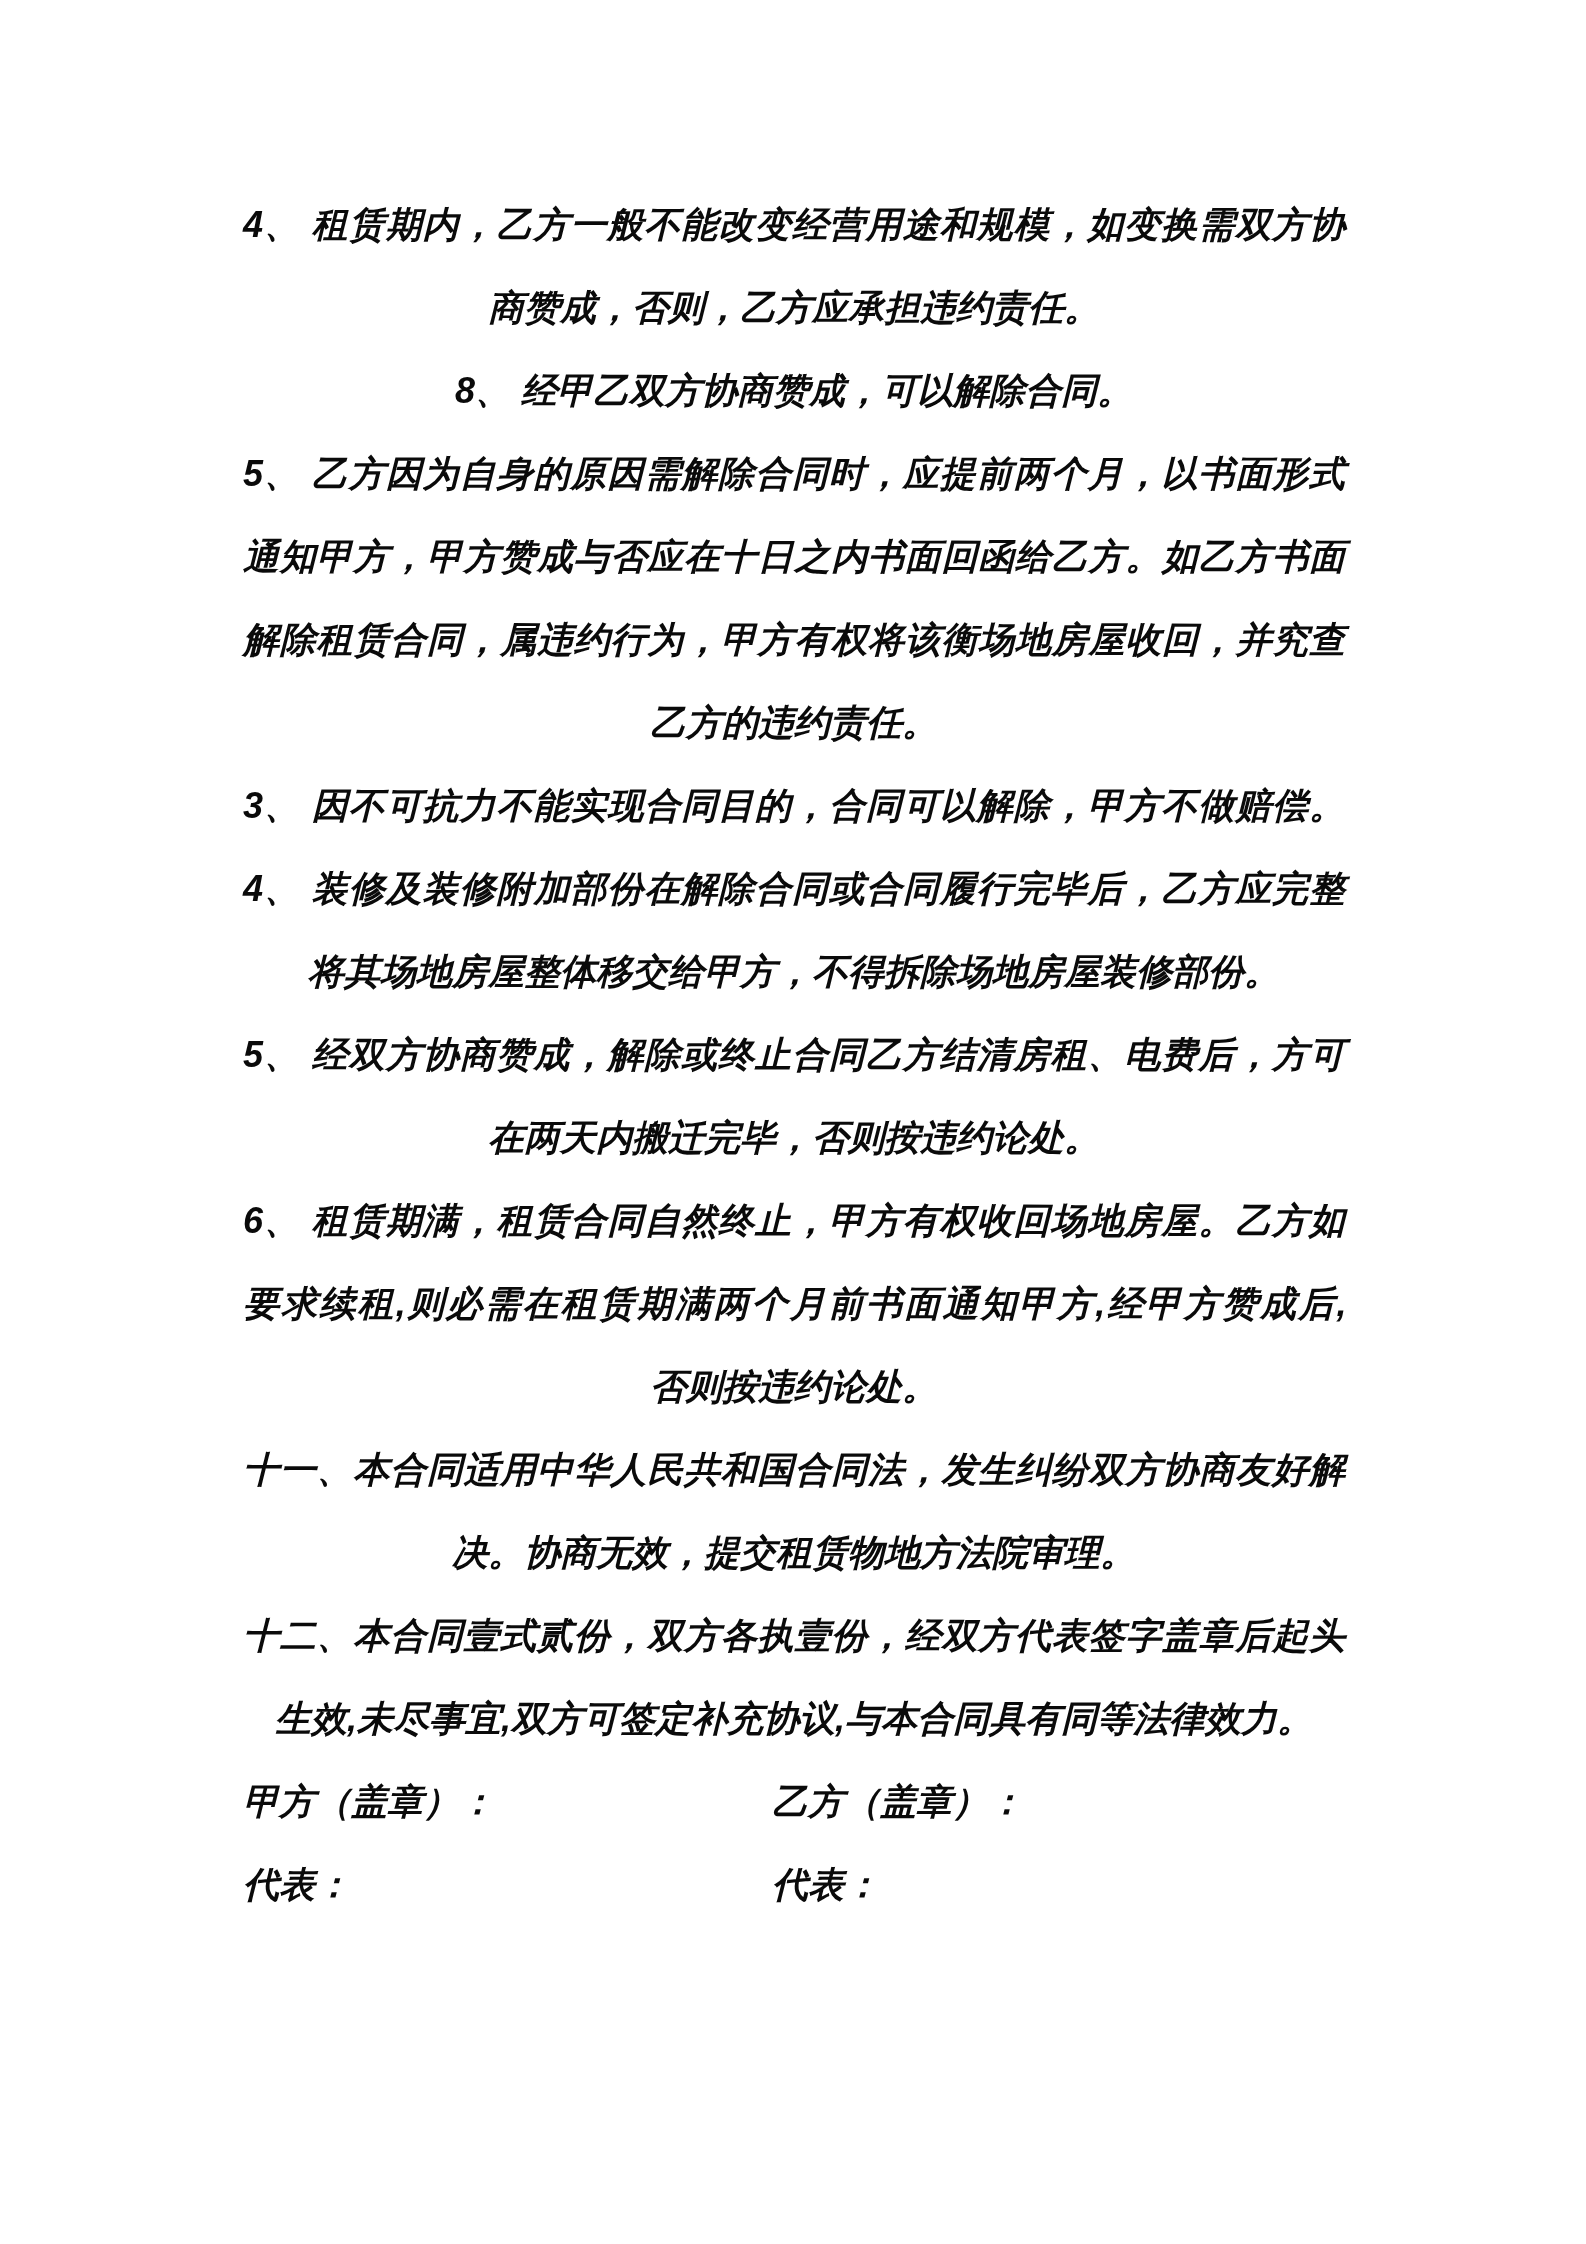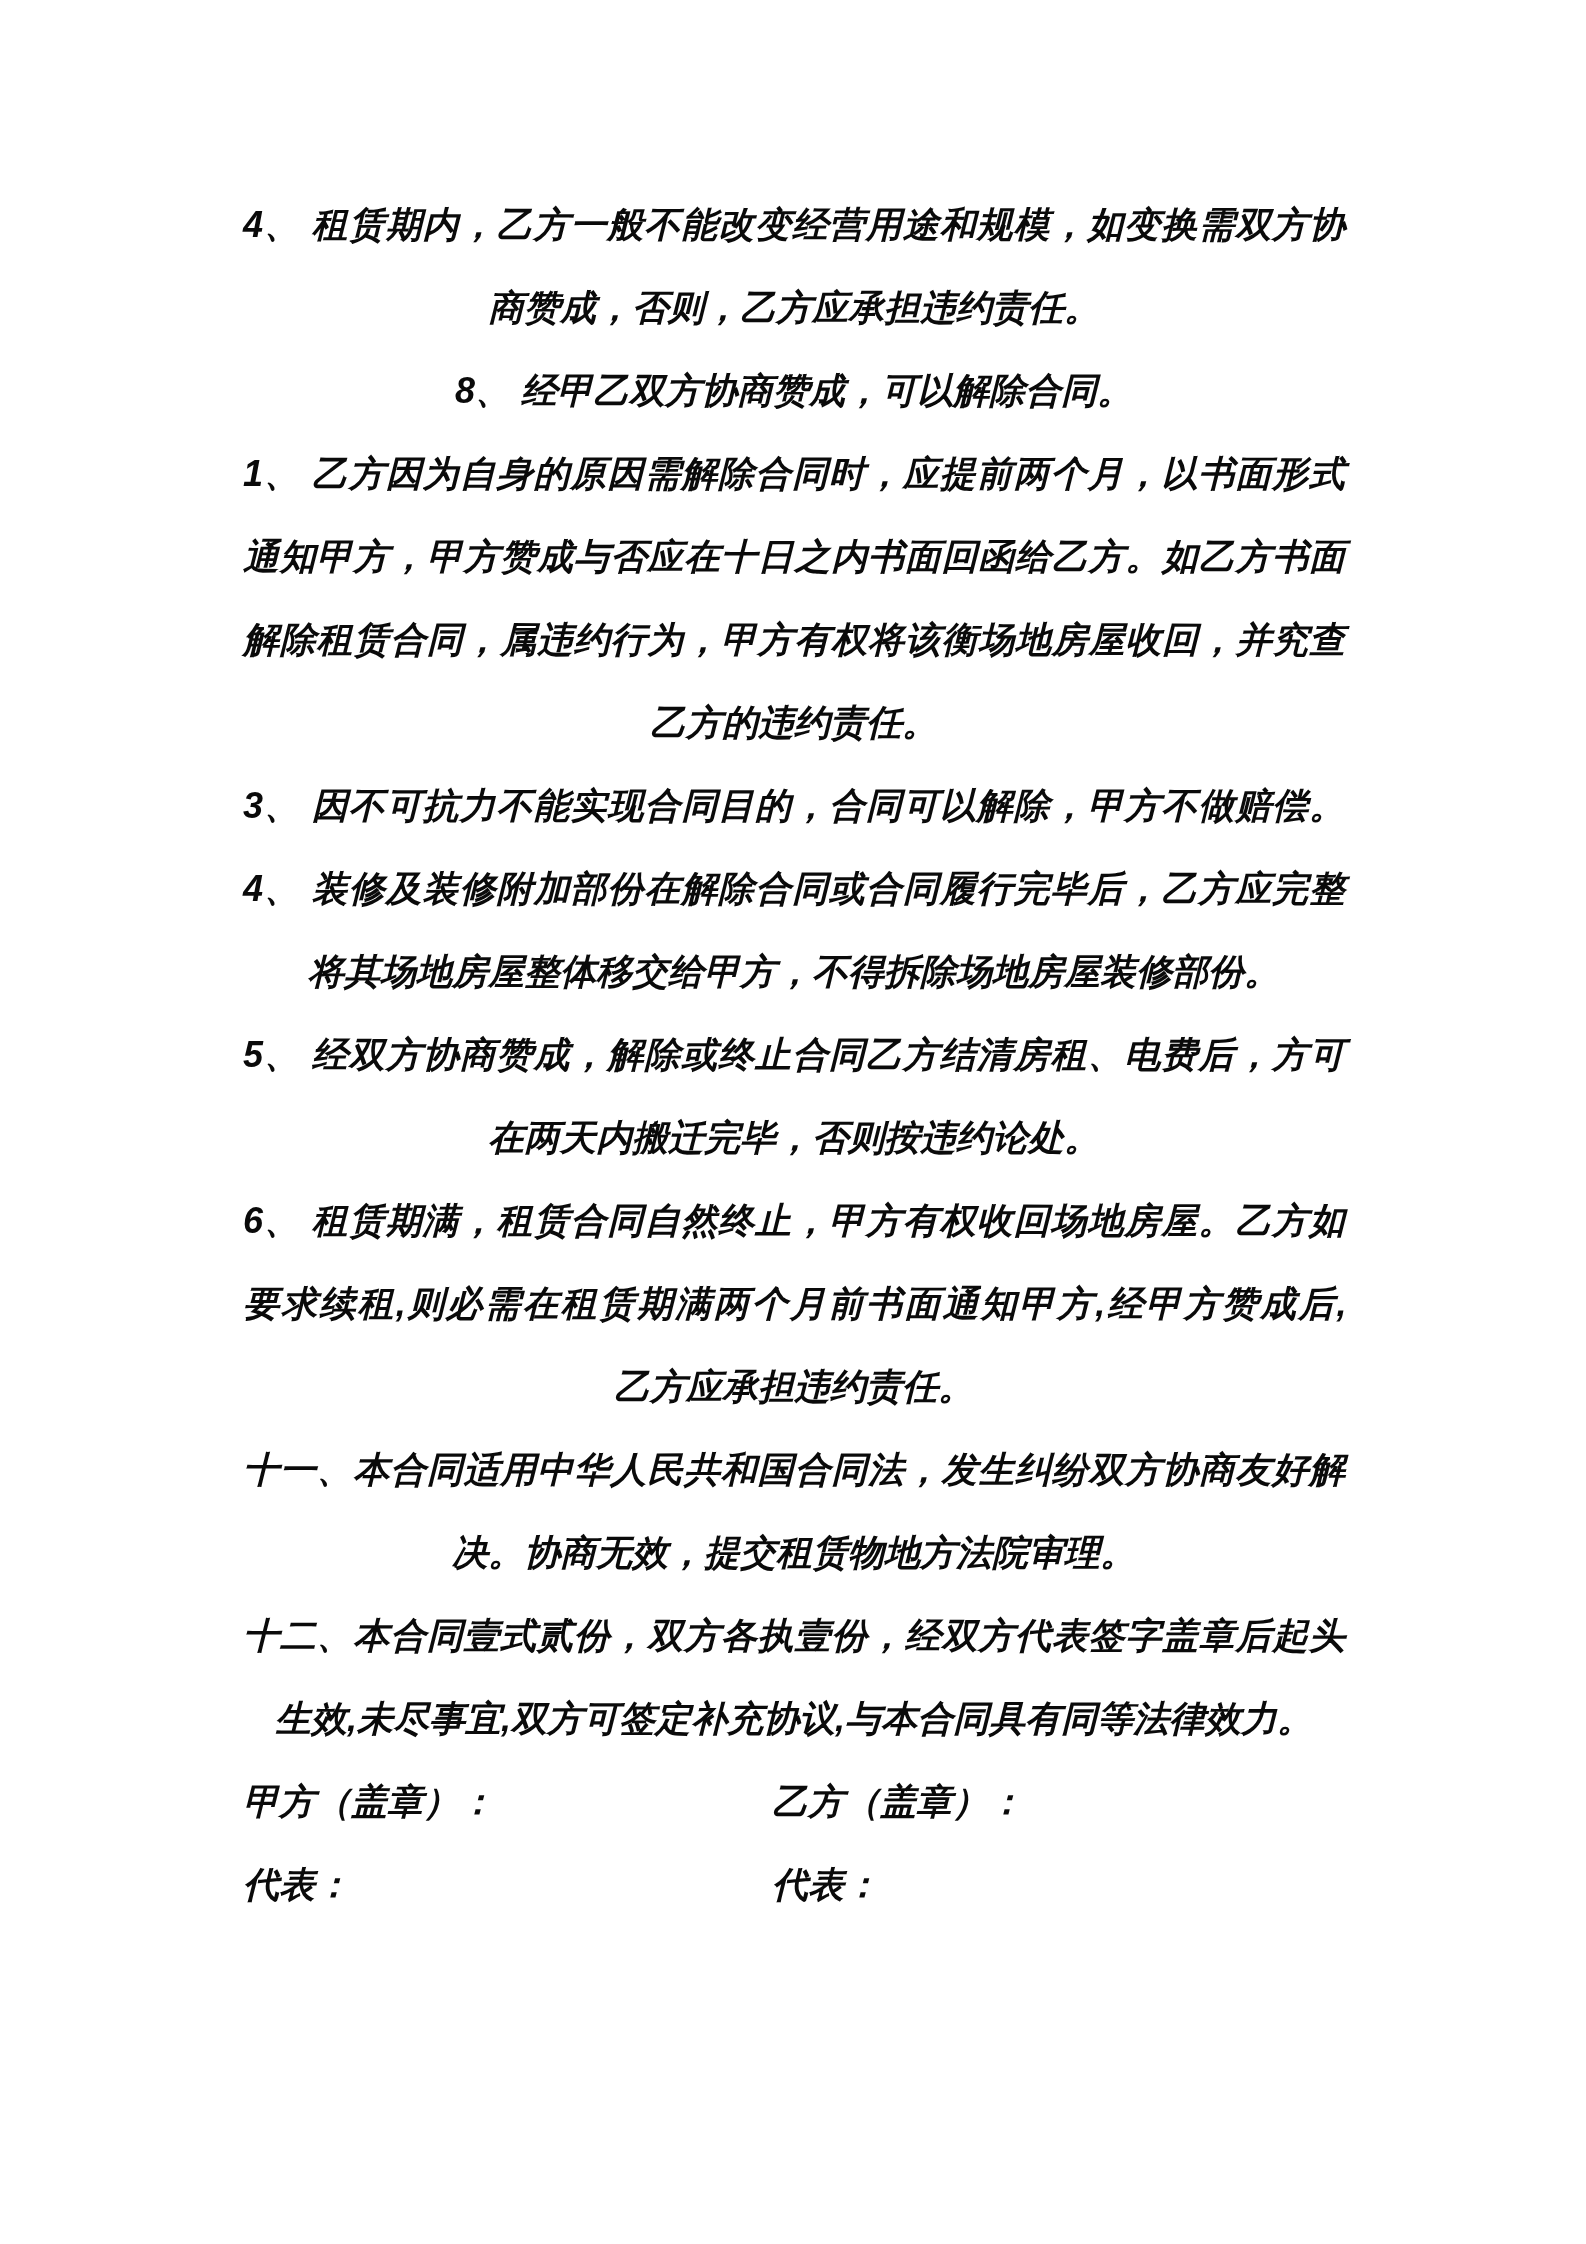--- a/index.html
+++ b/index.html
@@ -66,32 +66,32 @@
 </style>
 </head>
 <body>
 
 <div class="page">
   <div class="text-column">
 
     <div class="line j">4、 租赁期内，乙方一般不能改变经营用途和规模，如变换需双方协</div>
     <div class="line">商赞成，否则，乙方应承担违约责任。</div>
     <div class="line">8、 经甲乙双方协商赞成，可以解除合同。</div>
-    <div class="line j">1、 乙方因为自身的原因需解除合同时，应提前两个月，以书面形式</div>
+    <div class="line j">5、 乙方因为自身的原因需解除合同时，应提前两个月，以书面形式</div>
     <div class="line j">通知甲方，甲方赞成与否应在十日之内书面回函给乙方。如乙方书面</div>
     <div class="line j">解除租赁合同，属违约行为，甲方有权将该衡场地房屋收回，并究查</div>
     <div class="line">乙方的违约责任。</div>
     <div class="line j">3、 因不可抗力不能实现合同目的，合同可以解除，甲方不做赔偿。</div>
     <div class="line j">4、 装修及装修附加部份在解除合同或合同履行完毕后，乙方应完整</div>
     <div class="line">将其场地房屋整体移交给甲方，不得拆除场地房屋装修部份。</div>
     <div class="line j">5、 经双方协商赞成，解除或终止合同乙方结清房租、电费后，方可</div>
     <div class="line">在两天内搬迁完毕，否则按违约论处。</div>
     <div class="line j">6、 租赁期满，租赁合同自然终止，甲方有权收回场地房屋。乙方如</div>
     <div class="line j tight">要求续租,则必需在租赁期满两个月前书面通知甲方,经甲方赞成后,</div>
-    <div class="line">乙方应承担违约责任。</div>
+    <div class="line">否则按违约论处。</div>
     <div class="line j">十一、本合同适用中华人民共和国合同法，发生纠纷双方协商友好解</div>
     <div class="line">决。协商无效，提交租赁物地方法院审理。</div>
     <div class="line j">十二、本合同壹式贰份，双方各执壹份，经双方代表签字盖章后起头</div>
     <div class="line">生效,未尽事宜,双方可签定补充协议,与本合同具有同等法律效力。</div>
 
     <div class="sig-row">
       <span class="sig-cell-left">甲方（盖章）：</span>
       <span class="sig-cell-right">乙方（盖章）：</span>
     </div>
 

